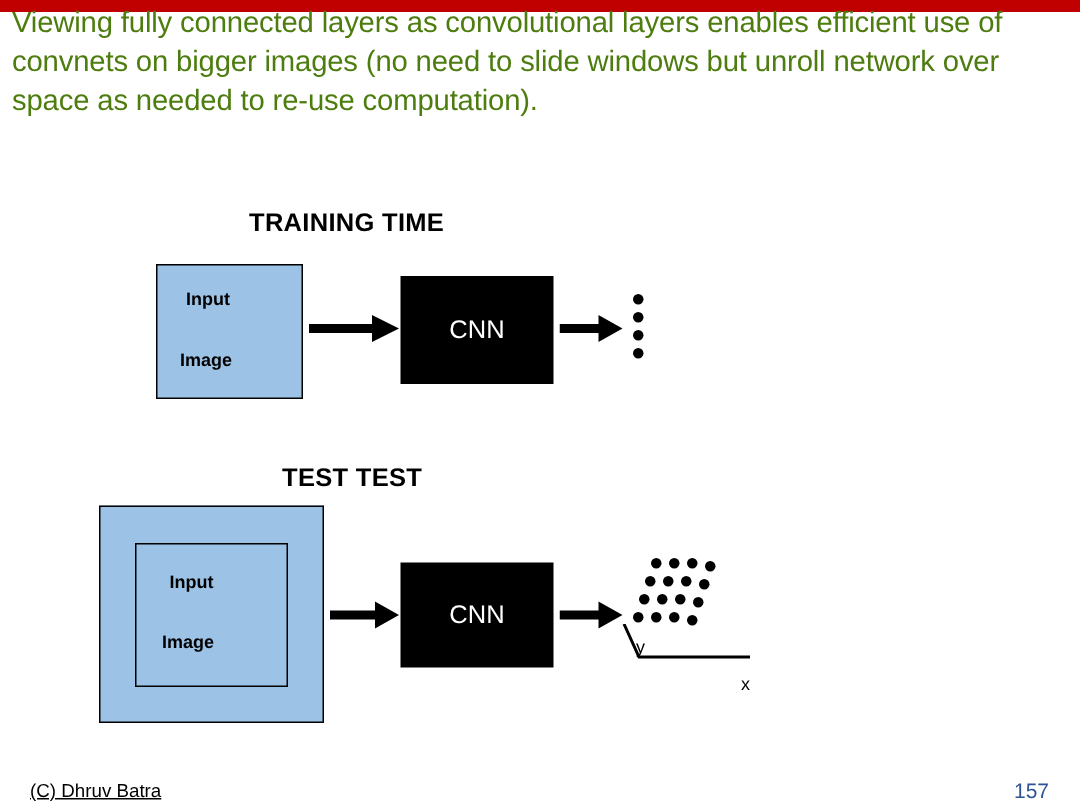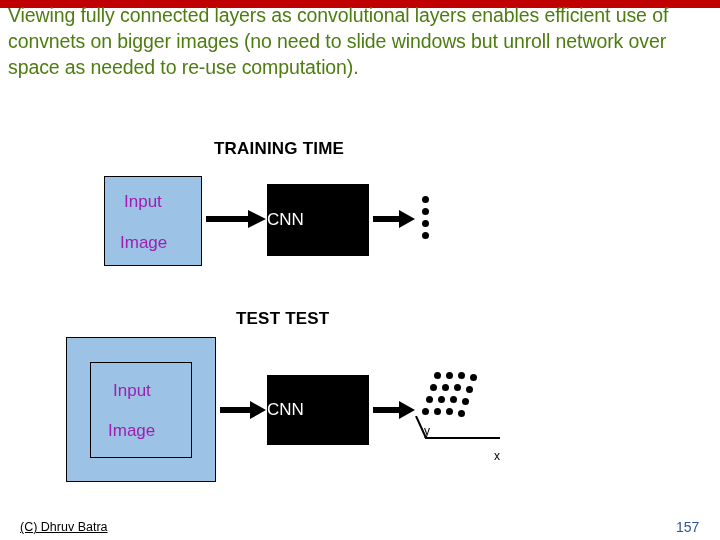--- a/index.html
+++ b/index.html
@@ -40,21 +40,20 @@
     color: #4d7c0f;
     letter-spacing: -0.1px;
   }
   
   .heading {
     position: absolute;
     font-weight: bold;
     font-size: 17px;
     color: #000000;
     letter-spacing: 0.2px;
-    margin-left: 48px;
   }
   #training-heading {
     left: 166px;
     top: 139px;
   }
   #test-heading {
     left: 188px;
     top: 309px;
   }
   
@@ -77,34 +76,35 @@
     height: 145px;
   }
   #test-inner-box {
     left: 90px;
     top: 362px;
     width: 102px;
     height: 96px;
   }
   .box-text {
     position: absolute;
-    font-size: 17px;
-    color: #a21caf;
-    font-weight: normal;
+    font-size: 12px;
+    color: #000000;
+    font-weight: bold;
   }
   #train-input-label { left: 124px; top: 192px; }
   #train-image-label { left: 120px; top: 233px; }
   #test-input-label  { left: 113px; top: 381px; }
   #test-image-label  { left: 108px; top: 421px; }
   
   .cnn-box {
     position: absolute;
     background: #000000;
     display: flex;
     align-items: center;
+    justify-content: center;
   }
   .cnn-box span {
     color: #ffffff;
     font-size: 17px;
     font-weight: normal;
   }
   #train-cnn { left: 267px; top: 184px; width: 102px; height: 72px; }
   #test-cnn  { left: 267px; top: 375px; width: 102px; height: 70px; }
   
   .arrow {

